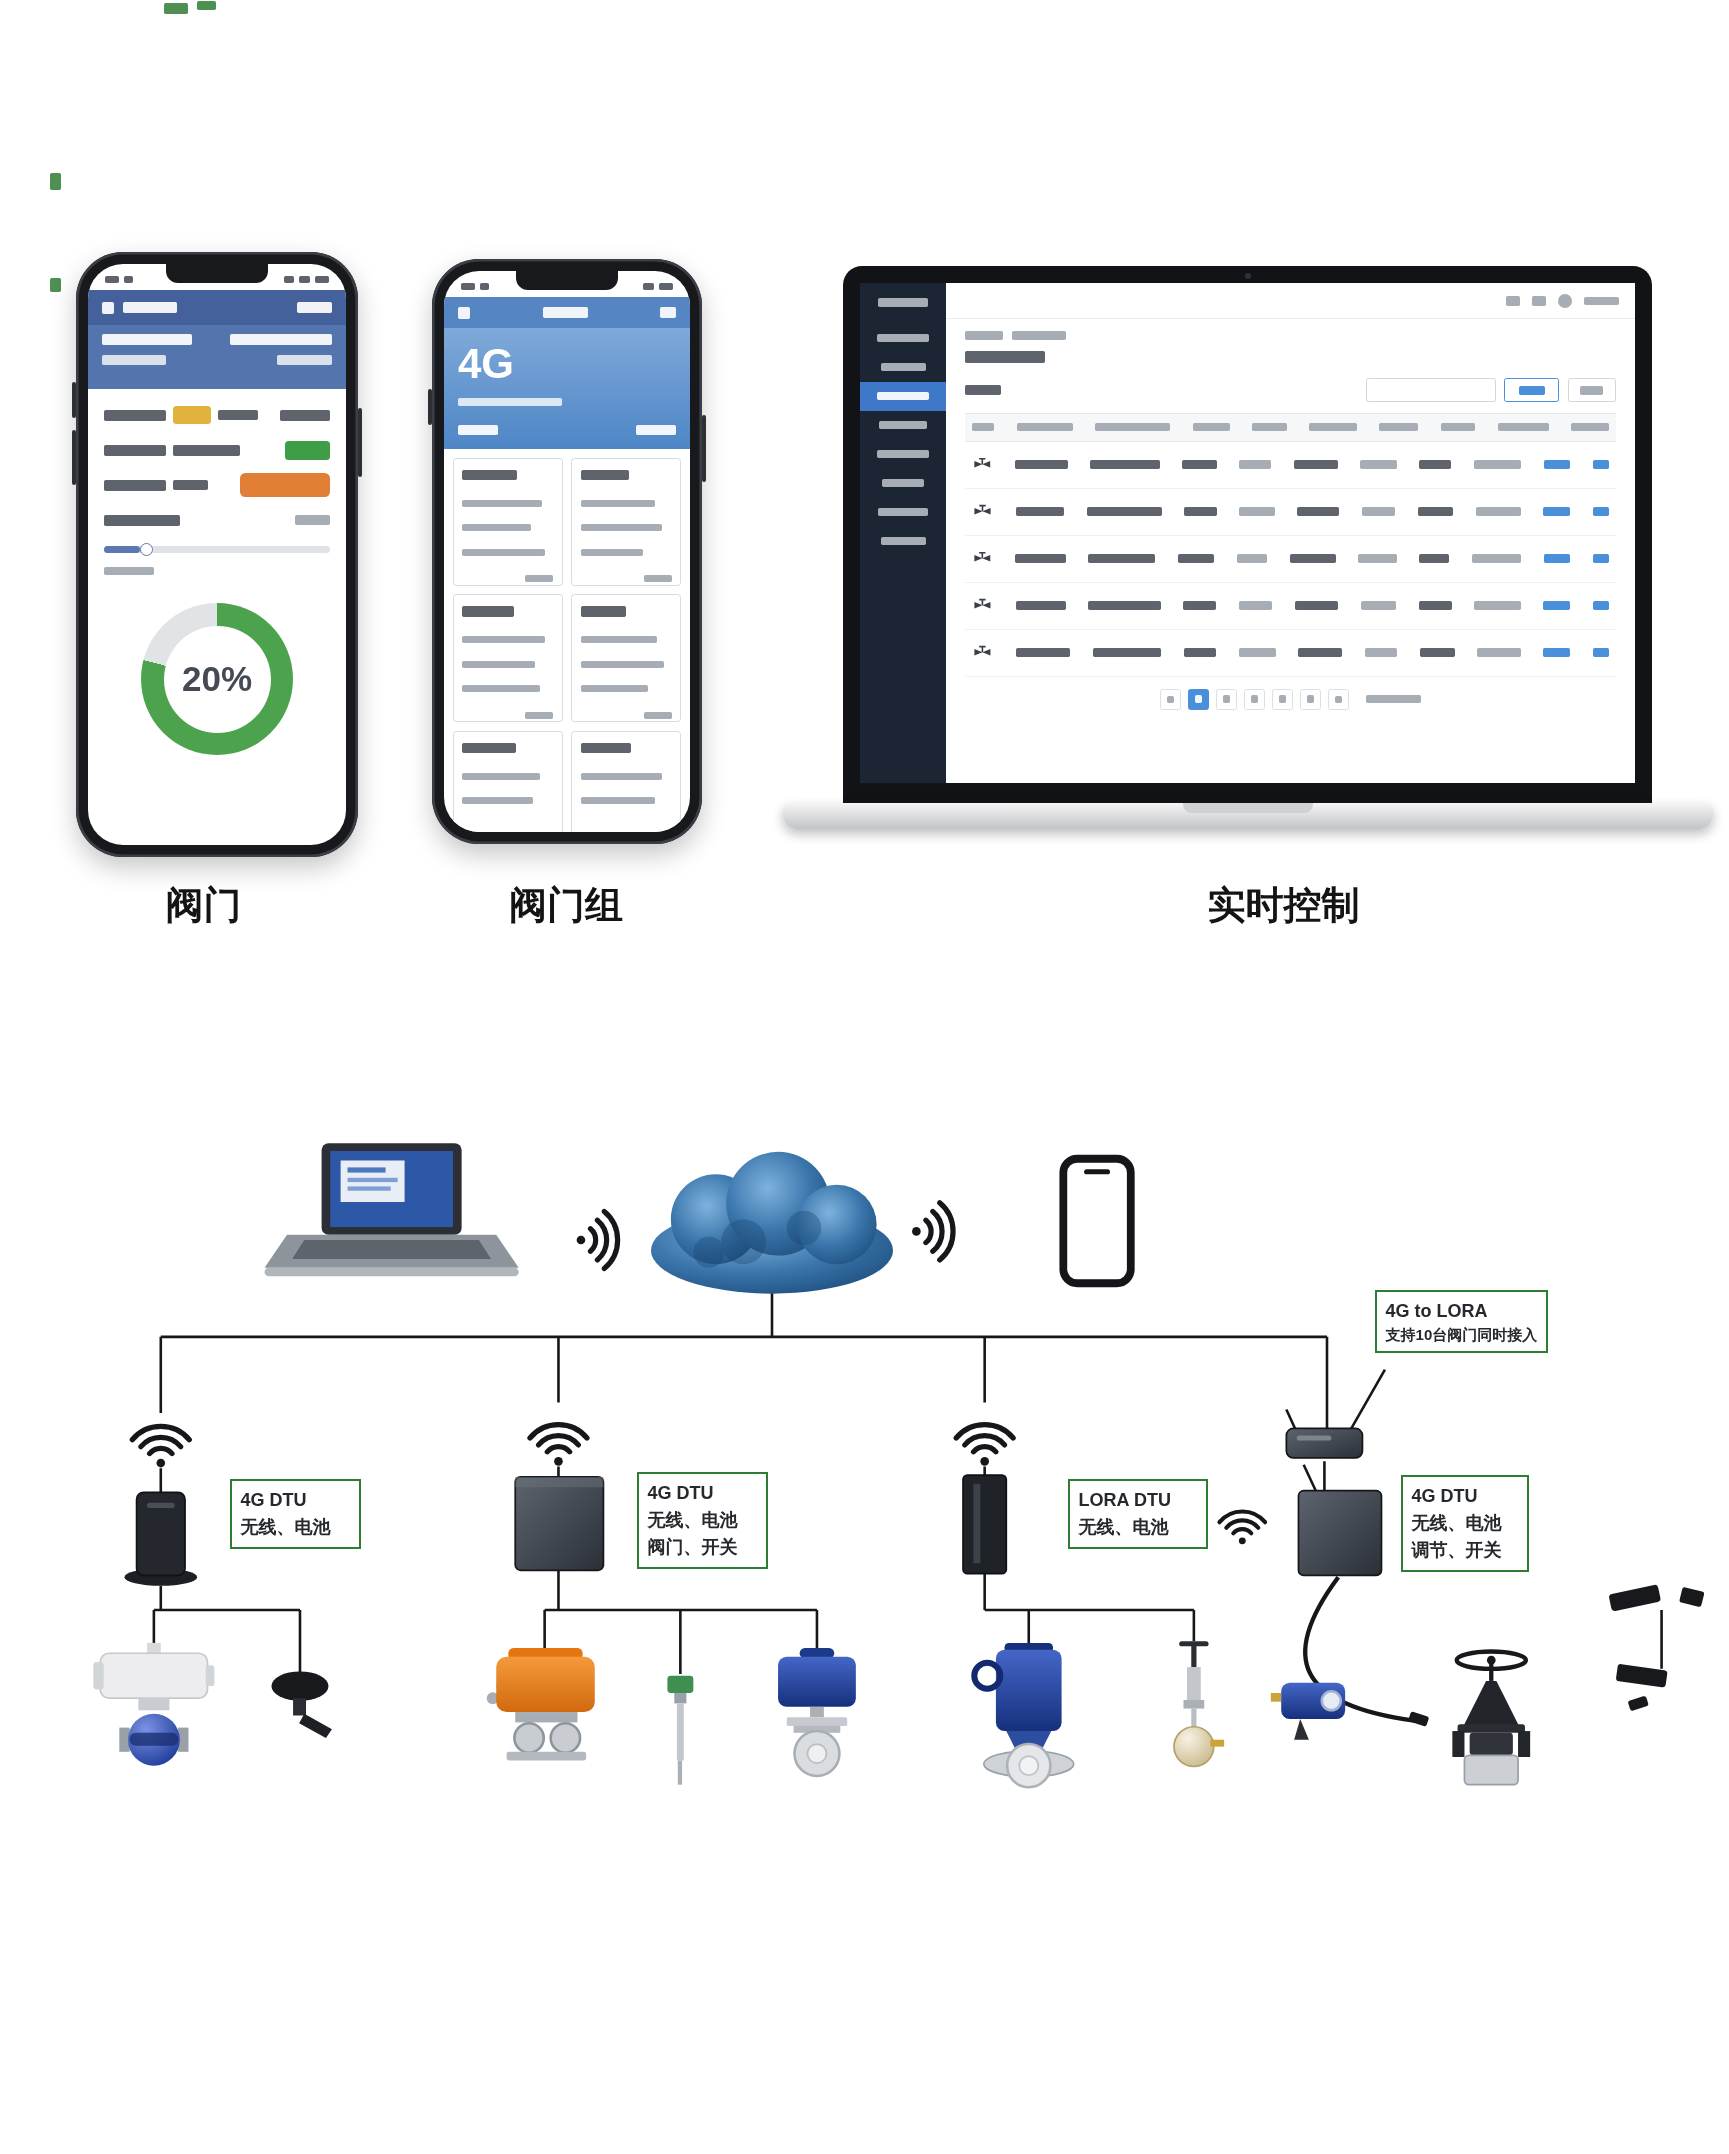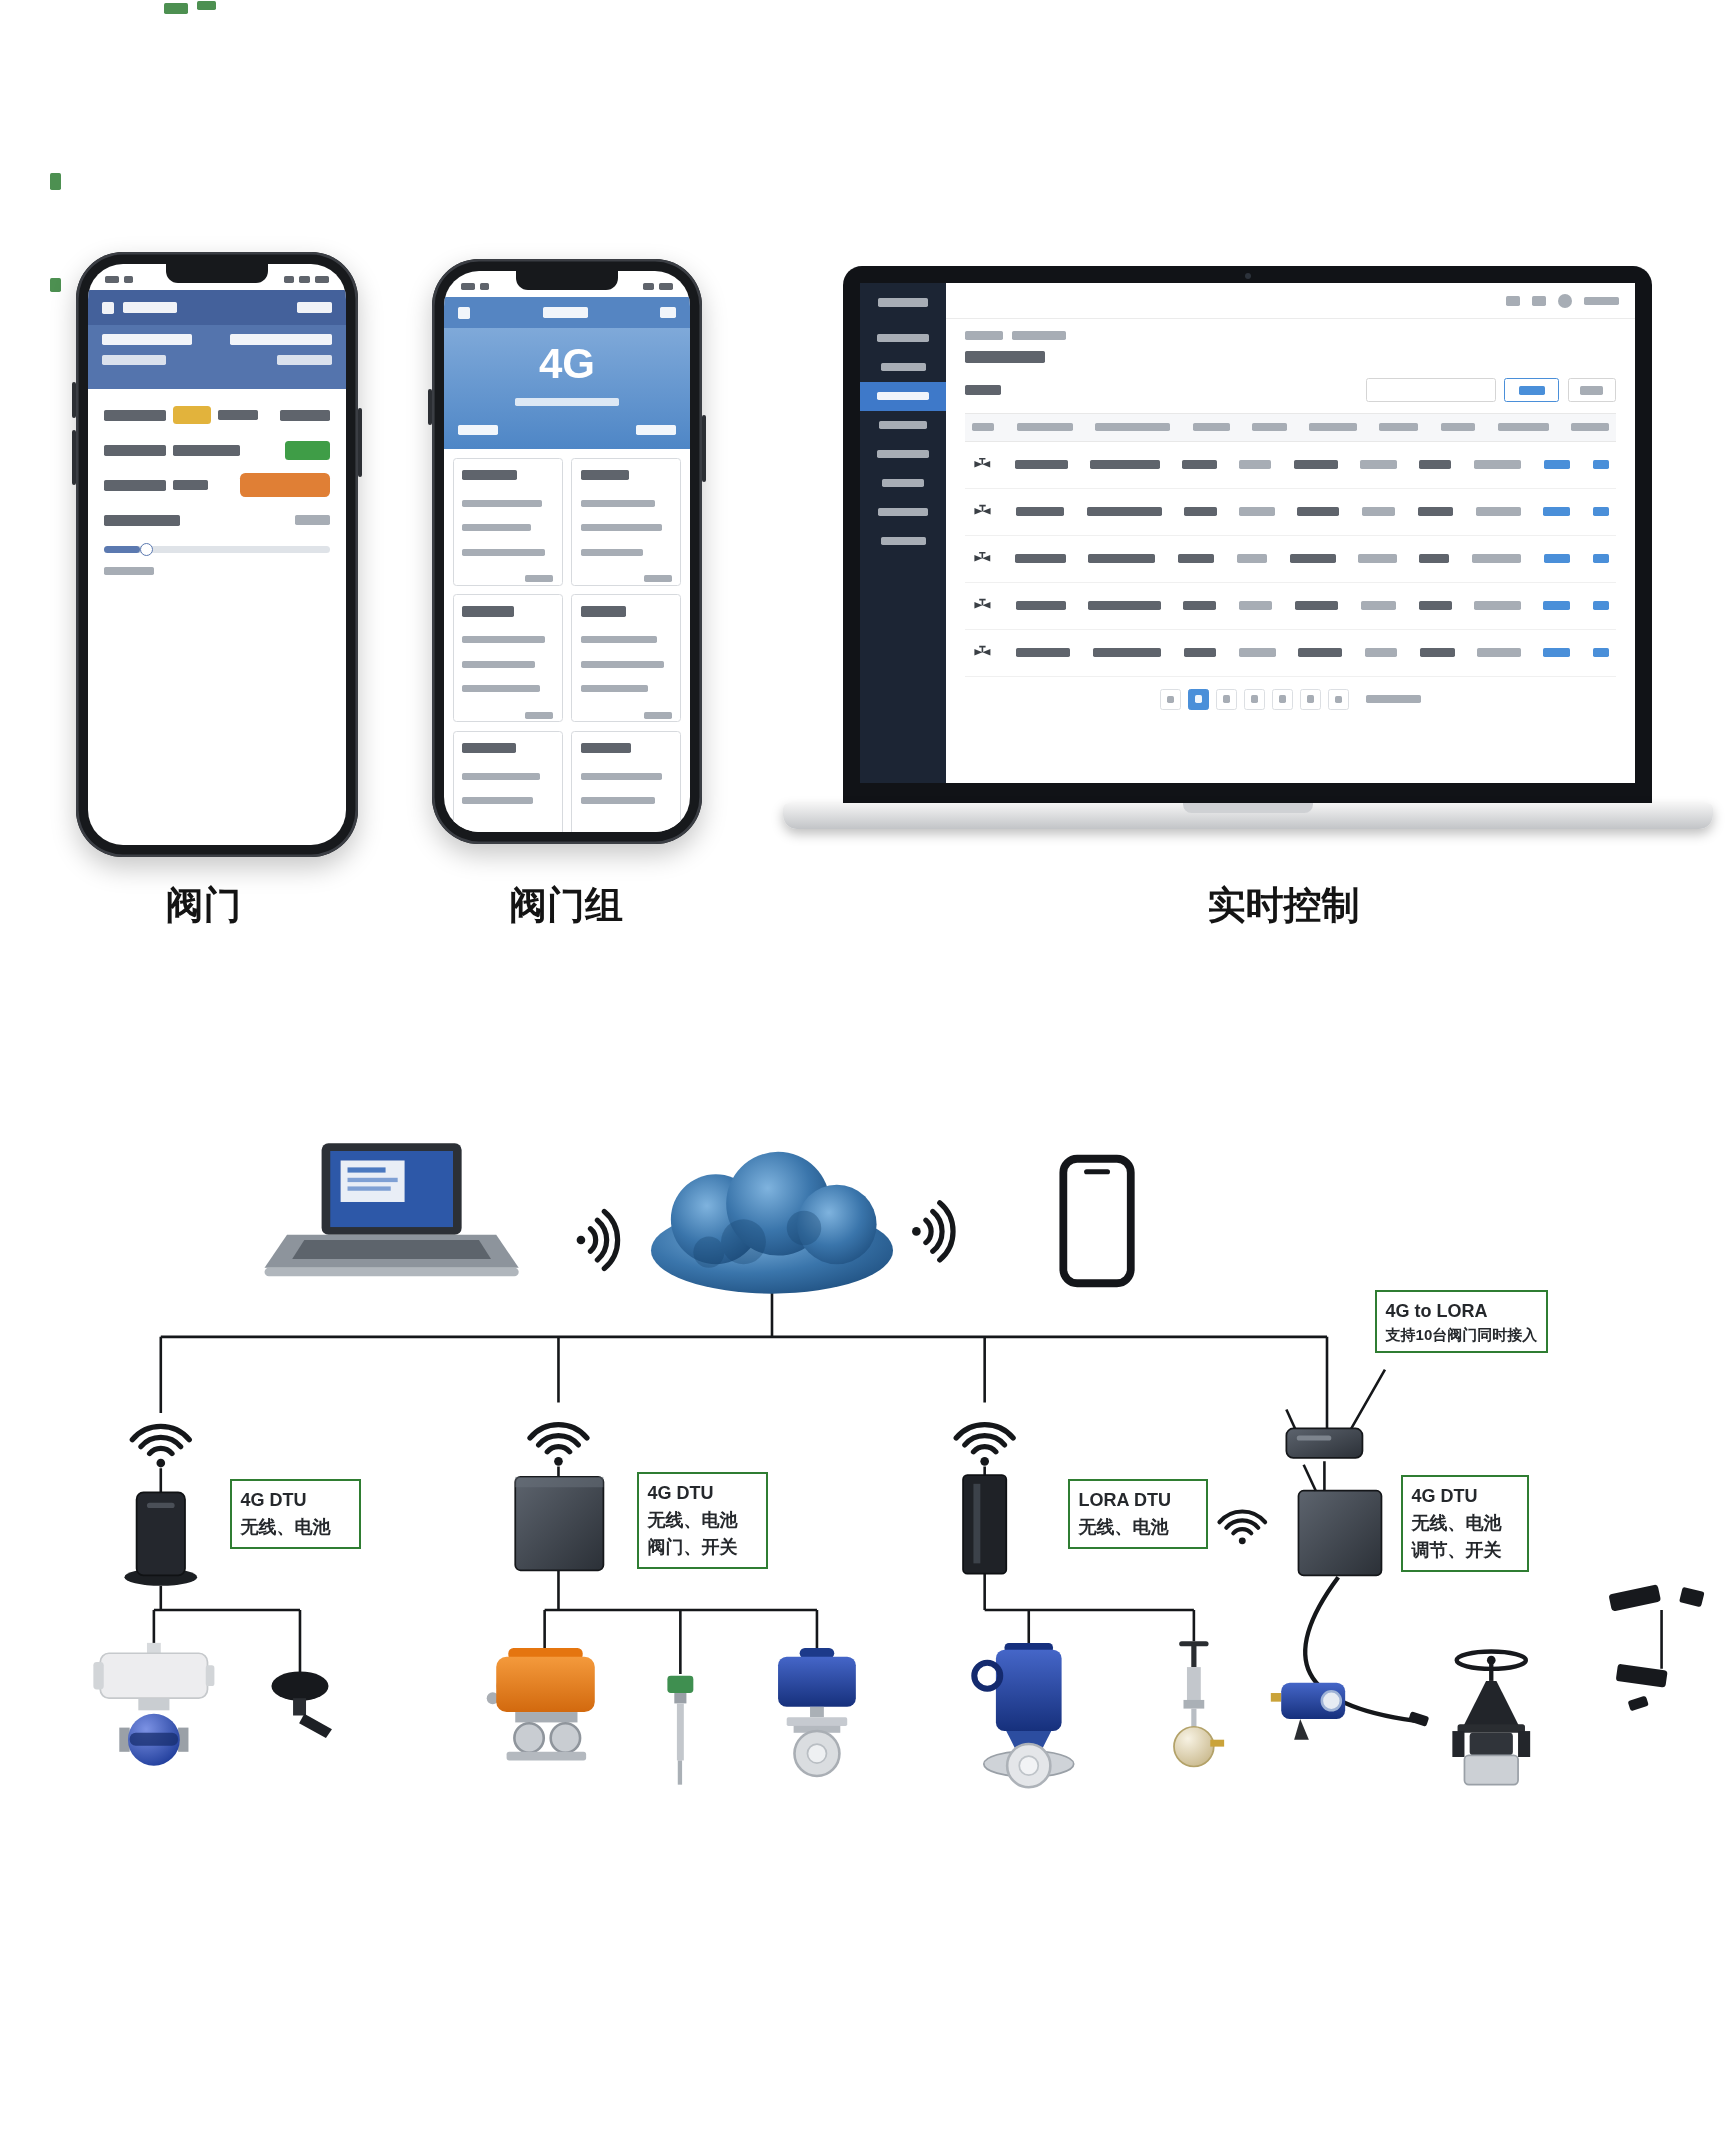--- a/index.html
+++ b/index.html
@@ -22,21 +22,21 @@
 .sidebtn{position:absolute;background:#2c2f34;border-radius:2.6px;z-index:2}
 .p1status{height:26px;padding:5.2px 17.3px 0 17.3px;display:flex;align-items:center;gap:5.2px}
 .p1nav{height:35px;background:#44619b;display:flex;align-items:center;gap:8.6px;padding:0 14px}
 .p1sub{height:64px;background:#5474ad;padding:8.6px 14px}
 .p1body{padding:8.6px 15.6px 0 15.6px}
 .p1row{display:flex;align-items:center;gap:7px;height:35px}
 .chip{display:inline-block;border-radius:3.5px}
 .gauge{position:relative;width:152px;height:152px;margin:22.5px auto 0 auto;border-radius:50%;background:conic-gradient(#4da34d 0 79%,#e0e4e7 79% 100%)}
 .gauge-in{position:absolute;inset:22.5px;background:#fff;border-radius:50%;display:flex;align-items:center;justify-content:center;font-size:35px;font-weight:700;color:#454b54}
 .p2nav{height:31px;background:#5585c2;display:flex;align-items:center;padding:0 14px}
-.p2head{height:121px;background:linear-gradient(180deg,#7fa9d9,#4e86c6);padding:8.6px 14px;text-align:center}
+.p2head{height:121px;background:linear-gradient(180deg,#7fa9d9,#4e86c6);padding:8.6px 14px;}
 .p2sig{font-size:42px;font-weight:700;color:#fff;margin-top:3.5px}
 .cards{display:grid;grid-template-columns:1fr 1fr;gap:8.6px;padding:8.6px;overflow:hidden;height:calc(100% - 178px)}
 .card{border:0.9px solid #d7dade;border-radius:3.5px;height:128px;padding:8.6px;background:#fff}
 
 .lap-screen{position:absolute;left:843px;top:266px;width:809px;height:538px;background:#111317;border-radius:19px 19px 0 0;padding:17.3px 17.3px 21px 17.3px;z-index:3}
 .lap-cam{position:absolute;top:7px;left:50%;transform:translateX(-50%);width:6px;height:6px;border-radius:50%;background:#2c323b}
 .lap-inner{width:100%;height:100%;background:#fff;display:flex;overflow:hidden}
 .lap-side{width:86px;background:#1c2534;padding-top:10.4px;flex-shrink:0}
 .side-item{height:29px;display:flex;align-items:center;justify-content:center}
 .side-item.active{background:#3e79c9}
@@ -124,20 +124,23 @@
           <span class="skl" style="width:35px;height:10.4px"></span>
         </div>
         <div class="p1row" style="height:24px">
           <div style="position:relative;flex:1;height:7px;background:#dfe3e8;border-radius:3.5px">
             <div style="position:absolute;left:0;top:0;height:7px;width:16%;background:#5b79b0;border-radius:3.5px"></div>
             <div style="position:absolute;left:16%;top:-3.5px;width:13px;height:13px;border-radius:50%;background:#fff;border:1.7px solid #5b79b0"></div>
           </div>
         </div>
         <div class="p1row" style="height:19px">
           <span class="skl" style="width:50px;height:8.6px"></span>
+        </div>
+        <div class="gauge">
+          <div class="gauge-in">20%</div>
         </div>
       </div>
     </div>
   </div>
 
   <div class="phone-frame" style="left:432px;top:259px;width:270px;height:585px">
     <div class="sidebtn" style="left:-4.3px;top:130px;width:4.3px;height:36px"></div>
     <div class="sidebtn" style="right:-4.3px;top:156px;width:4.3px;height:67px"></div>
     <div class="phone-screen">
       <div class="notch"></div>

